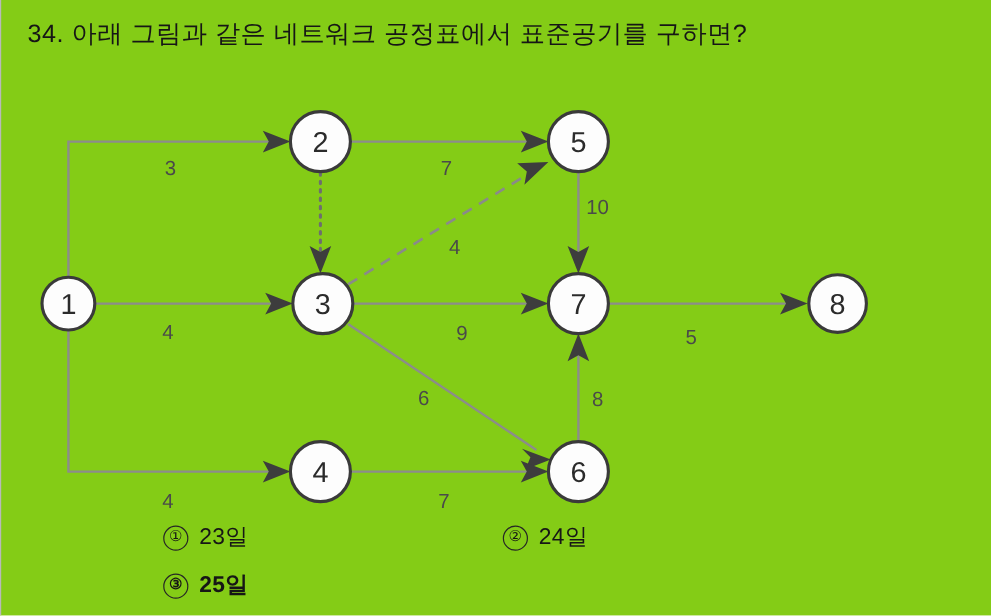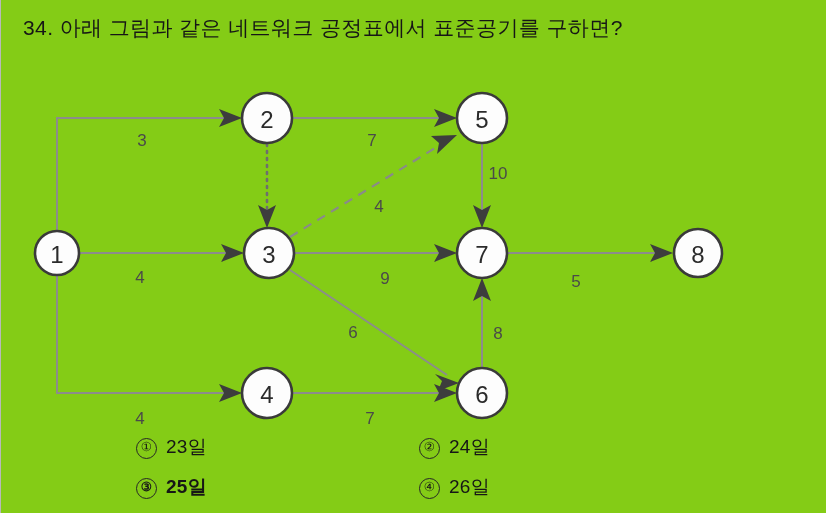--- a/index.html
+++ b/index.html
@@ -240,18 +240,15 @@
   <div class="choices">
     <div class="choice c1">
       <span class="marker">①</span><span>23일</span>
     </div>
     <div class="choice c2">
       <span class="marker">②</span><span>24일</span>
     </div>
     <div class="choice c3">
       <span class="marker">③</span><span>25일</span>
     </div>
-    <div class="choice c4">
-      <span class="marker">④</span><span>26일</span>
-    </div>
   </div>
 
 </div>
 
 </body></html>

